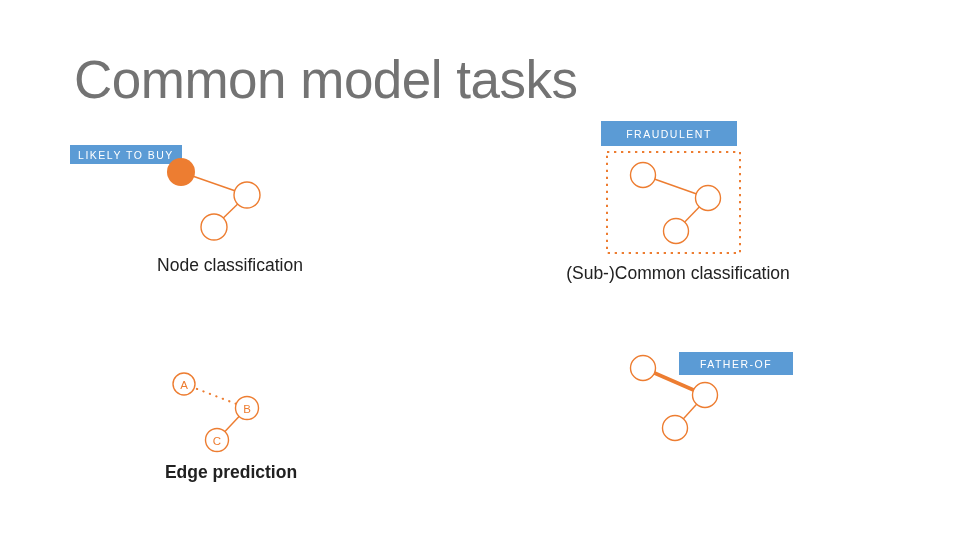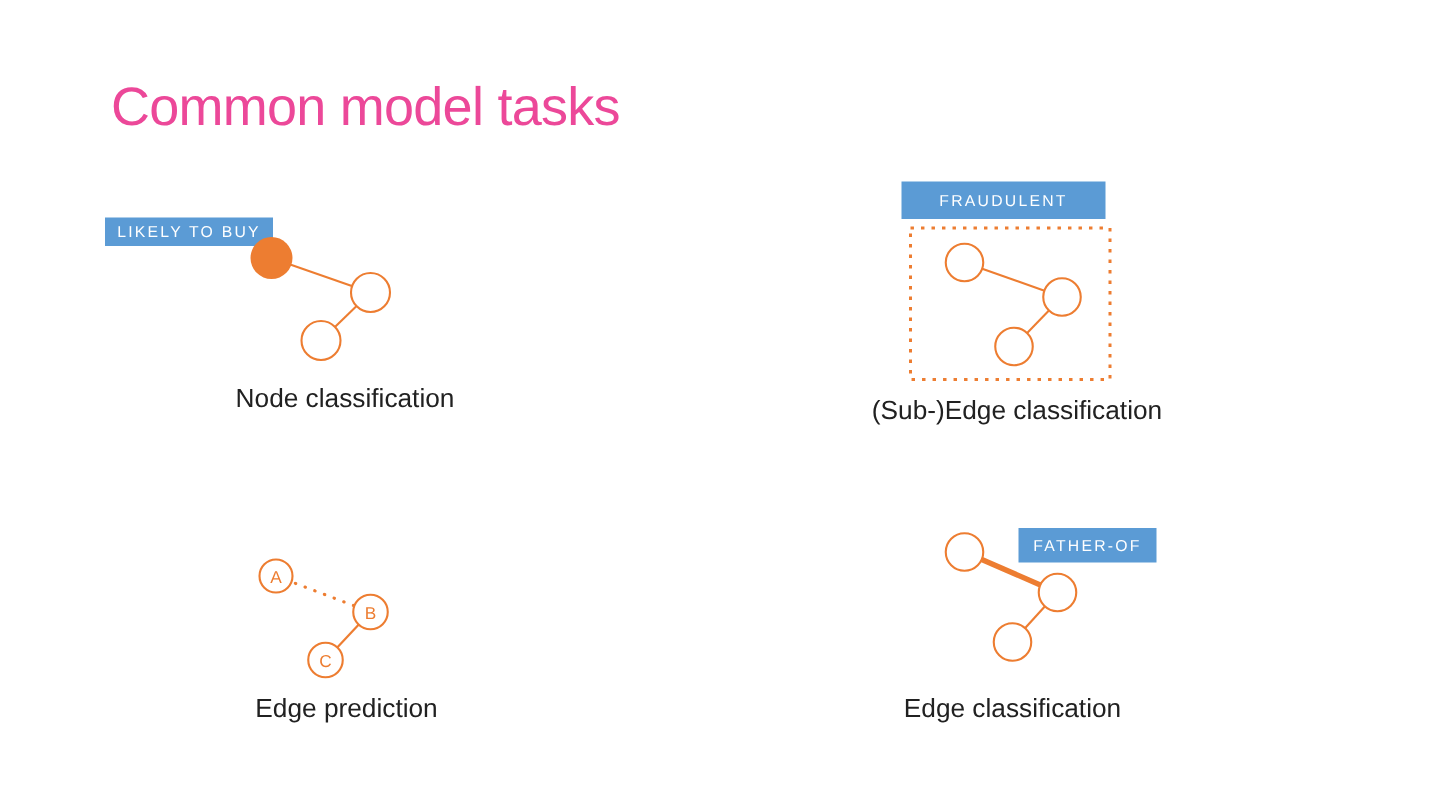--- a/index.html
+++ b/index.html
@@ -14,54 +14,54 @@
   .slide {
     position: relative;
     width: 960px;
     height: 540px;
     background: #ffffff;
   }
   .slide-title {
     position: absolute;
     left: 74px;
     top: 51px;
-    font-size: 36px;
+    font-size: 53px;
     line-height: 1.1;
     letter-spacing: -0.5px;
-    color: #ec4899;
+    color: #737373;
     white-space: nowrap;
   }
   .badge {
     position: absolute;
     background: #5b9bd5;
     color: #ffffff;
     font-size: 10.5px;
     letter-spacing: 1.5px;
     display: flex;
     align-items: center;
     justify-content: center;
     white-space: nowrap;
     z-index: 1;
   }
   .badge-1 { left: 70px;  top: 145px; width: 112px; height: 19px; }
   .badge-2 { left: 601px; top: 121px; width: 136px; height: 25px; }
   .badge-3 { left: 211px; top: 358px; width: 113px; height: 23px; }
-  .badge-4 { left: 679px; top: 352px; width: 92px; height: 23px; text-align: center; }
+  .badge-4 { left: 679px; top: 352px; width: 114px; height: 23px; text-align: center; }
   .caption {
     position: absolute;
     width: 260px;
     text-align: center;
     font-size: 17.5px;
     color: #212121;
     white-space: nowrap;
     z-index: 1;
   }
   .caption-1 { left: 100px; top: 255px; }
   .caption-2 { left: 548px; top: 263px; }
-  .caption-3 { left: 101px; top: 462px; }
+  .caption-3 { left: 101px; top: 462px; font-weight: bold; }
   .caption-4 { left: 545px; top: 462px; }
   svg.diagrams {
     position: absolute;
     left: 0; top: 0;
     width: 960px;
     height: 540px;
     z-index: 2;
     pointer-events: none;
   }
   .edge        { stroke: #ed7d31; stroke-width: 1.4; }
@@ -77,23 +77,22 @@
 
 <div class="slide">
 
   <div class="slide-title">Common model tasks</div>
 
   <div class="badge badge-1">LIKELY TO BUY</div>
   <div class="badge badge-2">FRAUDULENT</div>
   <div class="badge badge-4">FATHER-OF</div>
 
   <div class="caption caption-1">Node classification</div>
-  <div class="caption caption-2">(Sub-)Edge classification</div>
+  <div class="caption caption-2">(Sub-)Common classification</div>
   <div class="caption caption-3">Edge prediction</div>
-  <div class="caption caption-4">Edge classification</div>
 
   <svg class="diagrams" viewBox="0 0 960 540" xmlns="http://www.w3.org/2000/svg">
 
     <g>
       <line class="edge" x1="181" y1="172" x2="247" y2="195"></line>
       <line class="edge" x1="247" y1="195" x2="214" y2="227"></line>
       <circle class="node" cx="247" cy="195" r="13"></circle>
       <circle class="node" cx="214" cy="227" r="13"></circle>
       <circle class="node-filled" cx="181" cy="172" r="14"></circle>
     </g>

